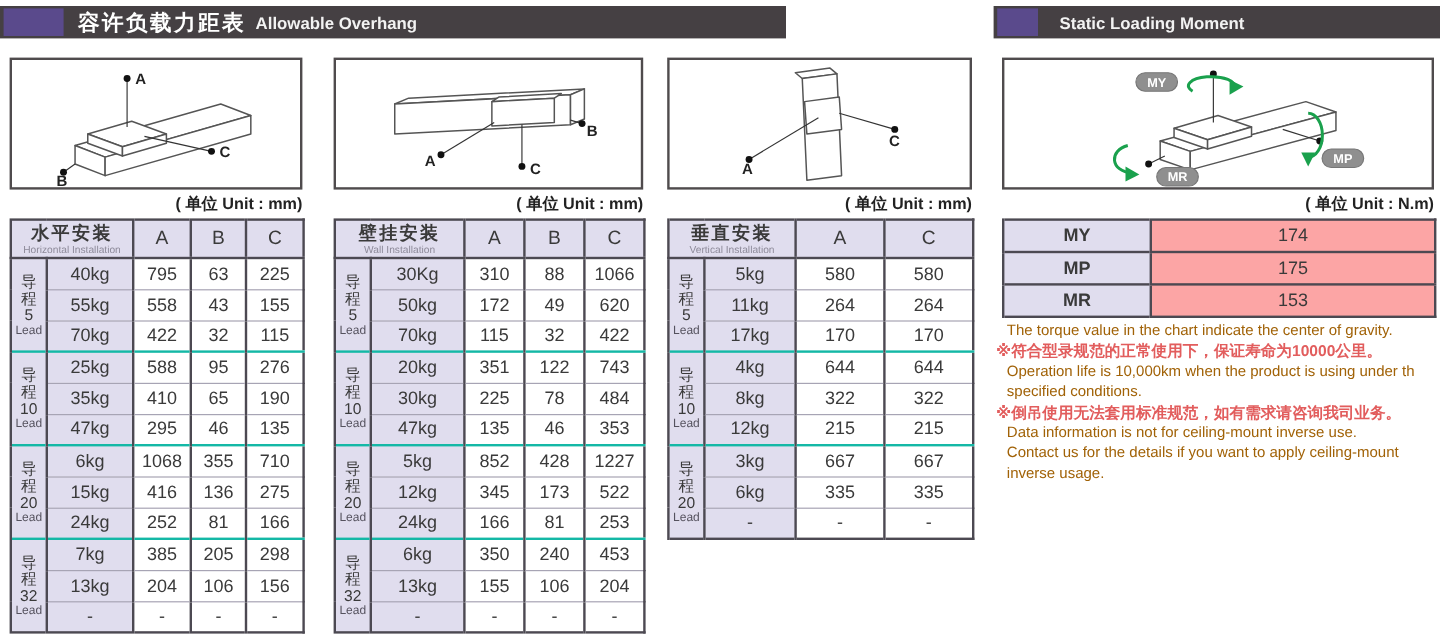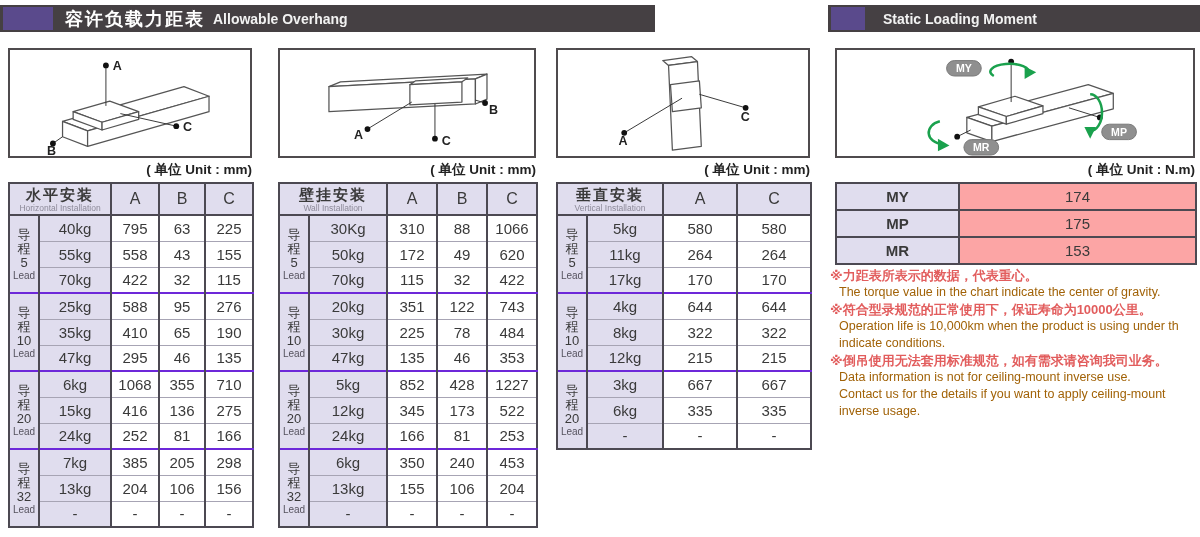--- a/index.html
+++ b/index.html
@@ -33,21 +33,21 @@
   
   table{border-collapse:collapse;table-layout:fixed;}
   .ltable{position:absolute;top:182px;border:2px solid #4c4952;}
   #table1{left:8px;width:244px;}
   #table2{left:278px;width:258px;}
   #table3{left:556px;width:254px;}
   .ltable td,.ltable th{border-left:2px solid #4c4952;border-top:1px solid #a7a4b4;padding:0;text-align:center;vertical-align:middle;}
   .ltable tr{height:26px;}
   .ltable tr.hdr{height:32px;border-radius:10px;}
   .ltable th{background:var(--lavender,#e0ddee);border-top:none;border-bottom:2px solid #4c4952;}
-  .ltable tr.grp-top td{border-top:2px solid #6d28d9;}
+  .ltable tr.grp-top td{border-top:2px solid #14b8a6;}
   .tt-zh{font-size:15px;font-weight:bold;color:#3a3a3a;line-height:17px;letter-spacing:2px;}
   .tt-en{font-size:8.5px;font-weight:normal;color:#8d8a99;line-height:10px;}
   .ch{font-size:16px;font-weight:500;color:#3a3a3a;}
   td.lead{background:var(--lavender,#e0ddee);}
   .lead-zh{font-size:13px;line-height:14px;word-break:break-all;width:16px;margin:0 auto;color:#3a3a3a;}
   .lead-num{font-size:13px;line-height:14px;color:#3a3a3a;}
   .lead-en{font-size:10px;line-height:11px;color:#55525e;}
   td.load{background:var(--lavender,#e0ddee);font-size:15px;color:#3a3a3a;}
   td.val{background:#fff;font-size:15px;color:#3a3a3a;}
   
@@ -518,27 +518,26 @@
       </tr>
       <tr>
         <td class="mlabel">MR</td>
         <td class="mval">153</td>
       </tr>
     </tbody>
   </table>
 
 <div class="notes">
     <div class="note">
-      <div class="note-zh">※力距表所表示的数据，代表重心。</div>
       <div class="note-en">The torque value in the chart indicate the center of gravity.</div>
     </div>
     <div class="note">
       <div class="note-zh">※符合型录规范的正常使用下，保证寿命为10000公里。</div>
       <div class="note-en">Operation life is 10,000km when the product is using under th</div>
-      <div class="note-en">indicate conditions.</div>
+      <div class="note-en">specified conditions.</div>
     </div>
     <div class="note">
       <div class="note-zh">※倒吊使用无法套用标准规范，如有需求请咨询我司业务。</div>
       <div class="note-en">Data information is not for ceiling-mount inverse use.</div>
       <div class="note-en">Contact us for the details if you want to apply ceiling-mount</div>
       <div class="note-en">inverse usage.</div>
     </div>
   </div>
 
 </body></html>

